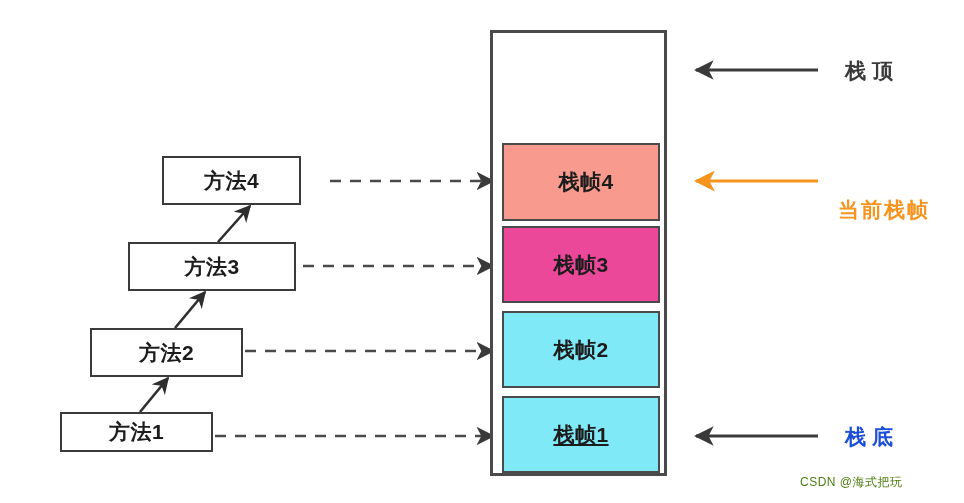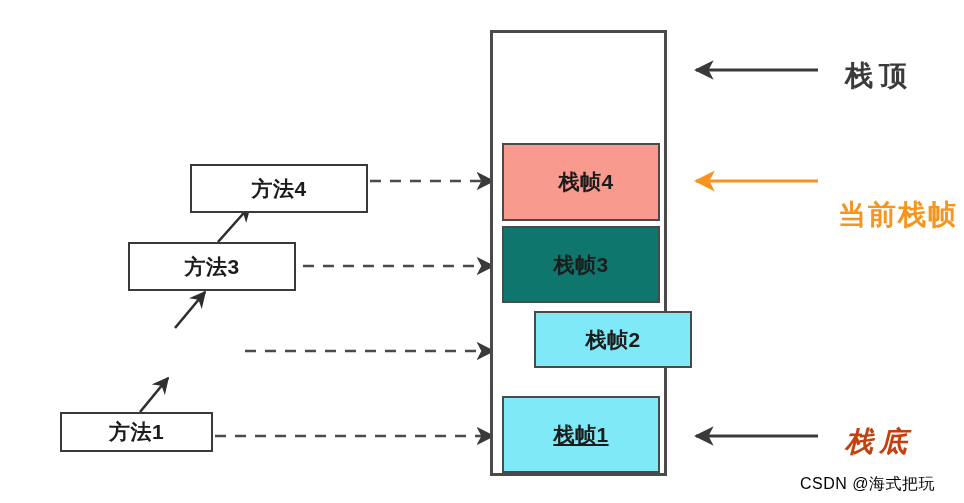--- a/index.html
+++ b/index.html
@@ -52,30 +52,30 @@
     align-items: center;
     justify-content: center;
     color: #1c1c1c;
     font-size: 21px;
     font-weight: 600;
     letter-spacing: 0.5px;
     z-index: 3;
   }
   .side-label {
     position: absolute;
-    font-size: 28px;
+    font-size: 21px;
     font-weight: 700;
     letter-spacing: 6px;
     white-space: nowrap;
     z-index: 4;
   }
   .watermark {
     position: absolute;
-    font-size: 16px;
-    color: #000000;
+    font-size: 12px;
+    color: #4d7c0f;
     letter-spacing: 0.5px;
     white-space: nowrap;
     z-index: 4;
   }
 </style>
 </head>
 <body>
 
 <div id="canvas">
 
@@ -99,60 +99,63 @@
     <line x1="330" y1="181" x2="493" y2="181" stroke="#4a4a4a" stroke-width="2.6" stroke-dasharray="11 9" marker-end="url(#arrowDark)"></line>
     <line x1="283" y1="266" x2="493" y2="266" stroke="#4a4a4a" stroke-width="2.6" stroke-dasharray="11 9" marker-end="url(#arrowDark)"></line>
     <line x1="245" y1="351" x2="493" y2="351" stroke="#4a4a4a" stroke-width="2.6" stroke-dasharray="11 9" marker-end="url(#arrowDark)"></line>
     <line x1="215" y1="436" x2="493" y2="436" stroke="#4a4a4a" stroke-width="2.6" stroke-dasharray="11 9" marker-end="url(#arrowDark)"></line>
 
     <line x1="818" y1="70" x2="696" y2="70" stroke="#3a3a3a" stroke-width="2.8" marker-end="url(#arrowDark)"></line>
     <line x1="818" y1="181" x2="696" y2="181" stroke="#F7941E" stroke-width="3" marker-end="url(#arrowOrange)"></line>
     <line x1="818" y1="436" x2="696" y2="436" stroke="#3a3a3a" stroke-width="2.8" marker-end="url(#arrowDark)"></line>
   </svg>
 
-  <div class="method-box" style="left:190px; top:156px; width:178px; height:49px;margin-top:8px;">
+  <div class="method-box" style="left:162px; top:156px; width:139px; height:49px;">
     <span>方法4</span>
   </div>
 
   <div class="method-box" style="left:128px; top:242px; width:168px; height:49px;">
     <span>方法3</span>
   </div>
 
+  <div class="method-box" style="left:90px; top:328px; width:153px; height:49px;">
+    <span>方法2</span>
+  </div>
 
   <div class="method-box" style="left:60px; top:412px; width:153px; height:40px;">
     <span>方法1</span>
   </div>
 
   <div class="stack-container" style="left:490px; top:30px; width:177px; height:446px;"></div>
 
   <div class="frame-box" style="left:502px; top:143px; width:158px; height:78px; background:#F89A8E;padding-left:10px;">
     <span>栈帧4</span>
   </div>
 
-  <div class="frame-box" style="left:502px; top:226px; width:158px; height:77px; background:#0f766e;">
+  <div class="frame-box" style="left:502px; top:226px; width:158px; height:77px; background:#ec4899;">
     <span>栈帧3</span>
   </div>
 
-  <div class="frame-box" style="left:502px; top:311px; width:158px; height:57px; background:#7FE9F7;margin-left:32px;">
+  <div class="frame-box" style="left:502px; top:311px; width:158px; height:77px; background:#7FE9F7;">
     <span>栈帧2</span>
   </div>
 
   <div class="frame-box" style="left:502px; top:396px; width:158px; height:77px; background:#7FE9F7;text-decoration:underline;">
     <span>栈帧1</span>
   </div>
 
   <div class="side-label" style="left:845px; top:57px; color:#3a3a3a;">
     <span>栈顶</span>
   </div>
 
   <div class="side-label" style="left:838px; top:168px; color:#F7941E; letter-spacing:2px;margin-top:28px;">
     <span>当前栈帧</span>
   </div>
 
-  <div class="side-label" style="left:845px; top:423px; color:#c2410c;font-style:italic;">
+  <div class="side-label" style="left:845px; top:423px; color:#1d4ed8;">
     <span>栈底</span>
   </div>
 
   <div class="watermark" style="left:800px; top:474px;">
     <span>CSDN @海式把玩</span>
   </div>
 
 </div>
 
 </body></html>

